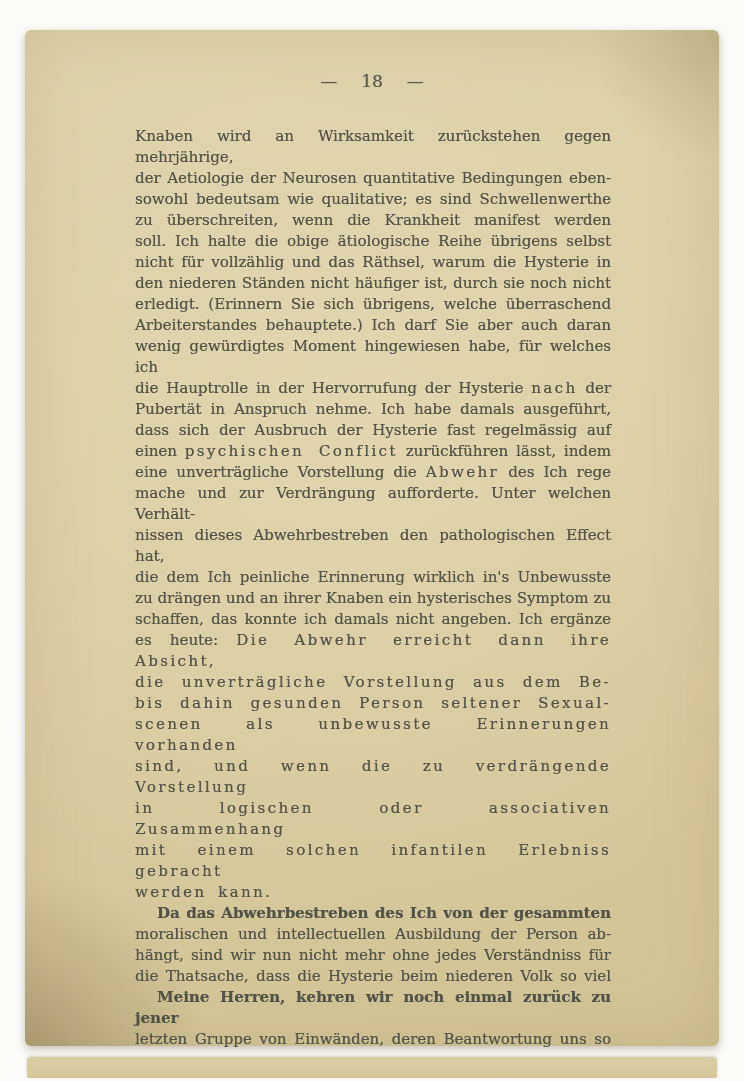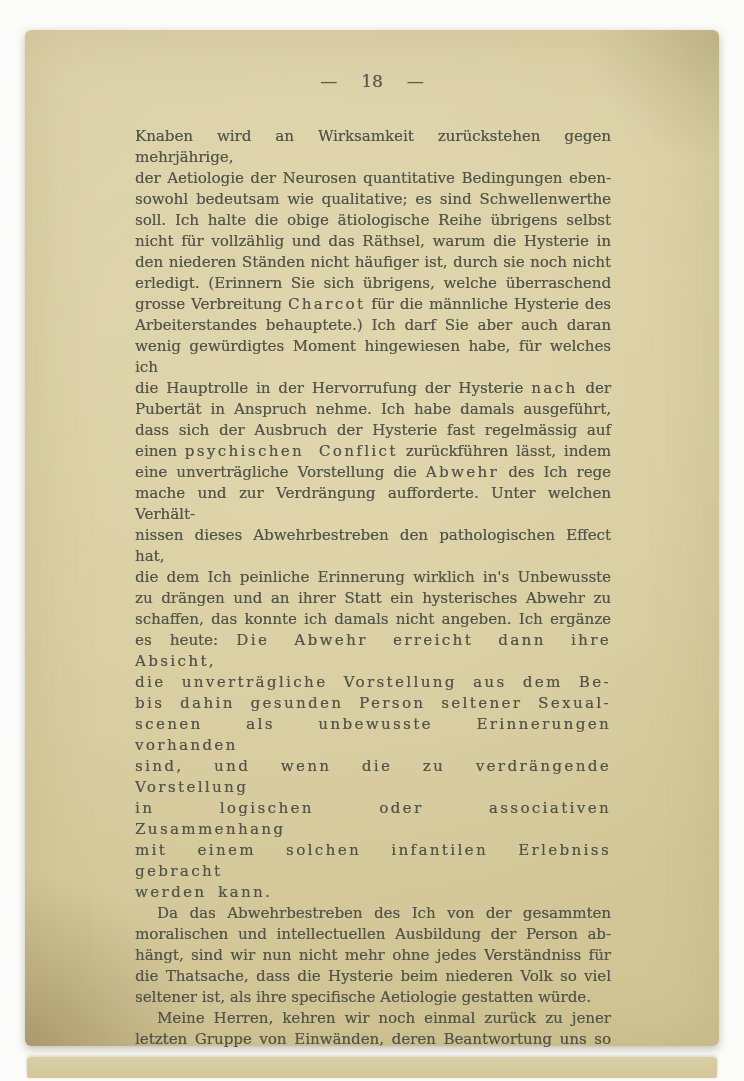--- a/index.html
+++ b/index.html
@@ -49,20 +49,21 @@
     text-align: justify;
     text-align-last: justify;
     text-shadow: 0.3px 0.3px 0.6px rgba(72,74,60,0.55);
     white-space: normal;
   }
   .line.nojust {
     text-align-last: left;
   }
   .line.indent {
     text-indent: 22px;
+    font-weight: bold;
   }
   .sp {
     letter-spacing: 0.16em;
     word-spacing: 0.30em;
   }
   .next-page-edge {
     position: absolute;
     left: 27px;
     top: 1057px;
     width: 690px;
@@ -78,48 +79,47 @@
 <div class="page">
   <div class="header">
     <span>—</span>
     <span>18</span>
     <span>—</span>
   </div>
   <div class="text-block">
       <div class="line"><span>Knaben wird an Wirksamkeit zurückstehen gegen mehrjährige,</span></div>
       <div class="line"><span>der Aetiologie der Neurosen quantitative Bedingungen eben-</span></div>
       <div class="line"><span>sowohl bedeutsam wie qualitative; es sind Schwellenwerthe</span></div>
+      <div class="line"><span>zu überschreiten, wenn die Krankheit manifest werden</span></div>
       <div class="line"><span>soll. Ich halte die obige ätiologische Reihe übrigens selbst</span></div>
       <div class="line"><span>nicht für vollzählig und das Räthsel, warum die Hysterie in</span></div>
       <div class="line"><span>den niederen Ständen nicht häufiger ist, durch sie noch nicht</span></div>
       <div class="line"><span>erledigt. (Erinnern Sie sich übrigens, welche überraschend</span></div>
-      <div class="line"><span>grosse Verbreitung </span><span class="sp">Charcot</span><span> für die männliche Hysterie des</span></div>
       <div class="line"><span>Arbeiterstandes behauptete.) Ich darf Sie aber auch daran</span></div>
       <div class="line"><span>wenig gewürdigtes Moment hingewiesen habe, für welches ich</span></div>
       <div class="line"><span>die Hauptrolle in der Hervorrufung der Hysterie </span><span class="sp">nach</span><span> der</span></div>
       <div class="line"><span>Pubertät in Anspruch nehme.  Ich habe damals ausgeführt,</span></div>
       <div class="line"><span>dass sich der Ausbruch der Hysterie fast regelmässig auf</span></div>
       <div class="line"><span>einen </span><span class="sp">psychischen Conflict</span><span> zurückführen lässt, indem</span></div>
       <div class="line"><span>eine unverträgliche Vorstellung die </span><span class="sp">Abwehr</span><span> des Ich rege</span></div>
       <div class="line"><span>mache und zur Verdrängung aufforderte. Unter welchen Verhält-</span></div>
       <div class="line"><span>nissen dieses Abwehrbestreben den pathologischen Effect hat,</span></div>
       <div class="line"><span>die dem Ich peinliche Erinnerung wirklich in's Unbewusste</span></div>
-      <div class="line"><span>zu drängen und an ihrer Statt ein hysterisches Abwehr zu</span></div>
+      <div class="line"><span>zu drängen und an ihrer Knaben ein hysterisches Symptom zu</span></div>
       <div class="line"><span>schaffen, das konnte ich damals nicht angeben.  Ich ergänze</span></div>
       <div class="line"><span>es heute: </span><span class="sp">Die Abwehr erreicht dann ihre Absicht,</span></div>
       <div class="line"><span class="sp">die unverträgliche Vorstellung aus dem Be-</span></div>
       <div class="line"><span class="sp">bis dahin gesunden Person seltener Sexual-</span></div>
       <div class="line"><span class="sp">scenen als unbewusste Erinnerungen vorhanden</span></div>
       <div class="line"><span class="sp">sind, und wenn die zu verdrängende Vorstellung</span></div>
       <div class="line"><span class="sp">in logischen oder associativen Zusammenhang</span></div>
       <div class="line"><span class="sp">mit einem solchen infantilen Erlebniss gebracht</span></div>
       <div class="line nojust"><span class="sp">werden kann.</span></div>
       <div class="line indent"><span>Da das Abwehrbestreben des Ich von der gesammten</span></div>
       <div class="line"><span>moralischen und intellectuellen Ausbildung der Person ab-</span></div>
       <div class="line"><span>hängt, sind wir nun nicht mehr ohne jedes Verständniss für</span></div>
       <div class="line"><span>die Thatsache, dass die Hysterie beim niederen Volk so viel</span></div>
-      <div class="line nojust"><span>seltener ist, als ihre specifische Aetiologie gestatten würde.</span></div>
       <div class="line indent"><span>Meine Herren, kehren wir noch einmal zurück zu jener</span></div>
       <div class="line"><span>letzten Gruppe von Einwänden, deren Beantwortung uns so</span></div>
     </div>
 </div>
 
 <div class="next-page-edge"></div>
 
 </body></html>

